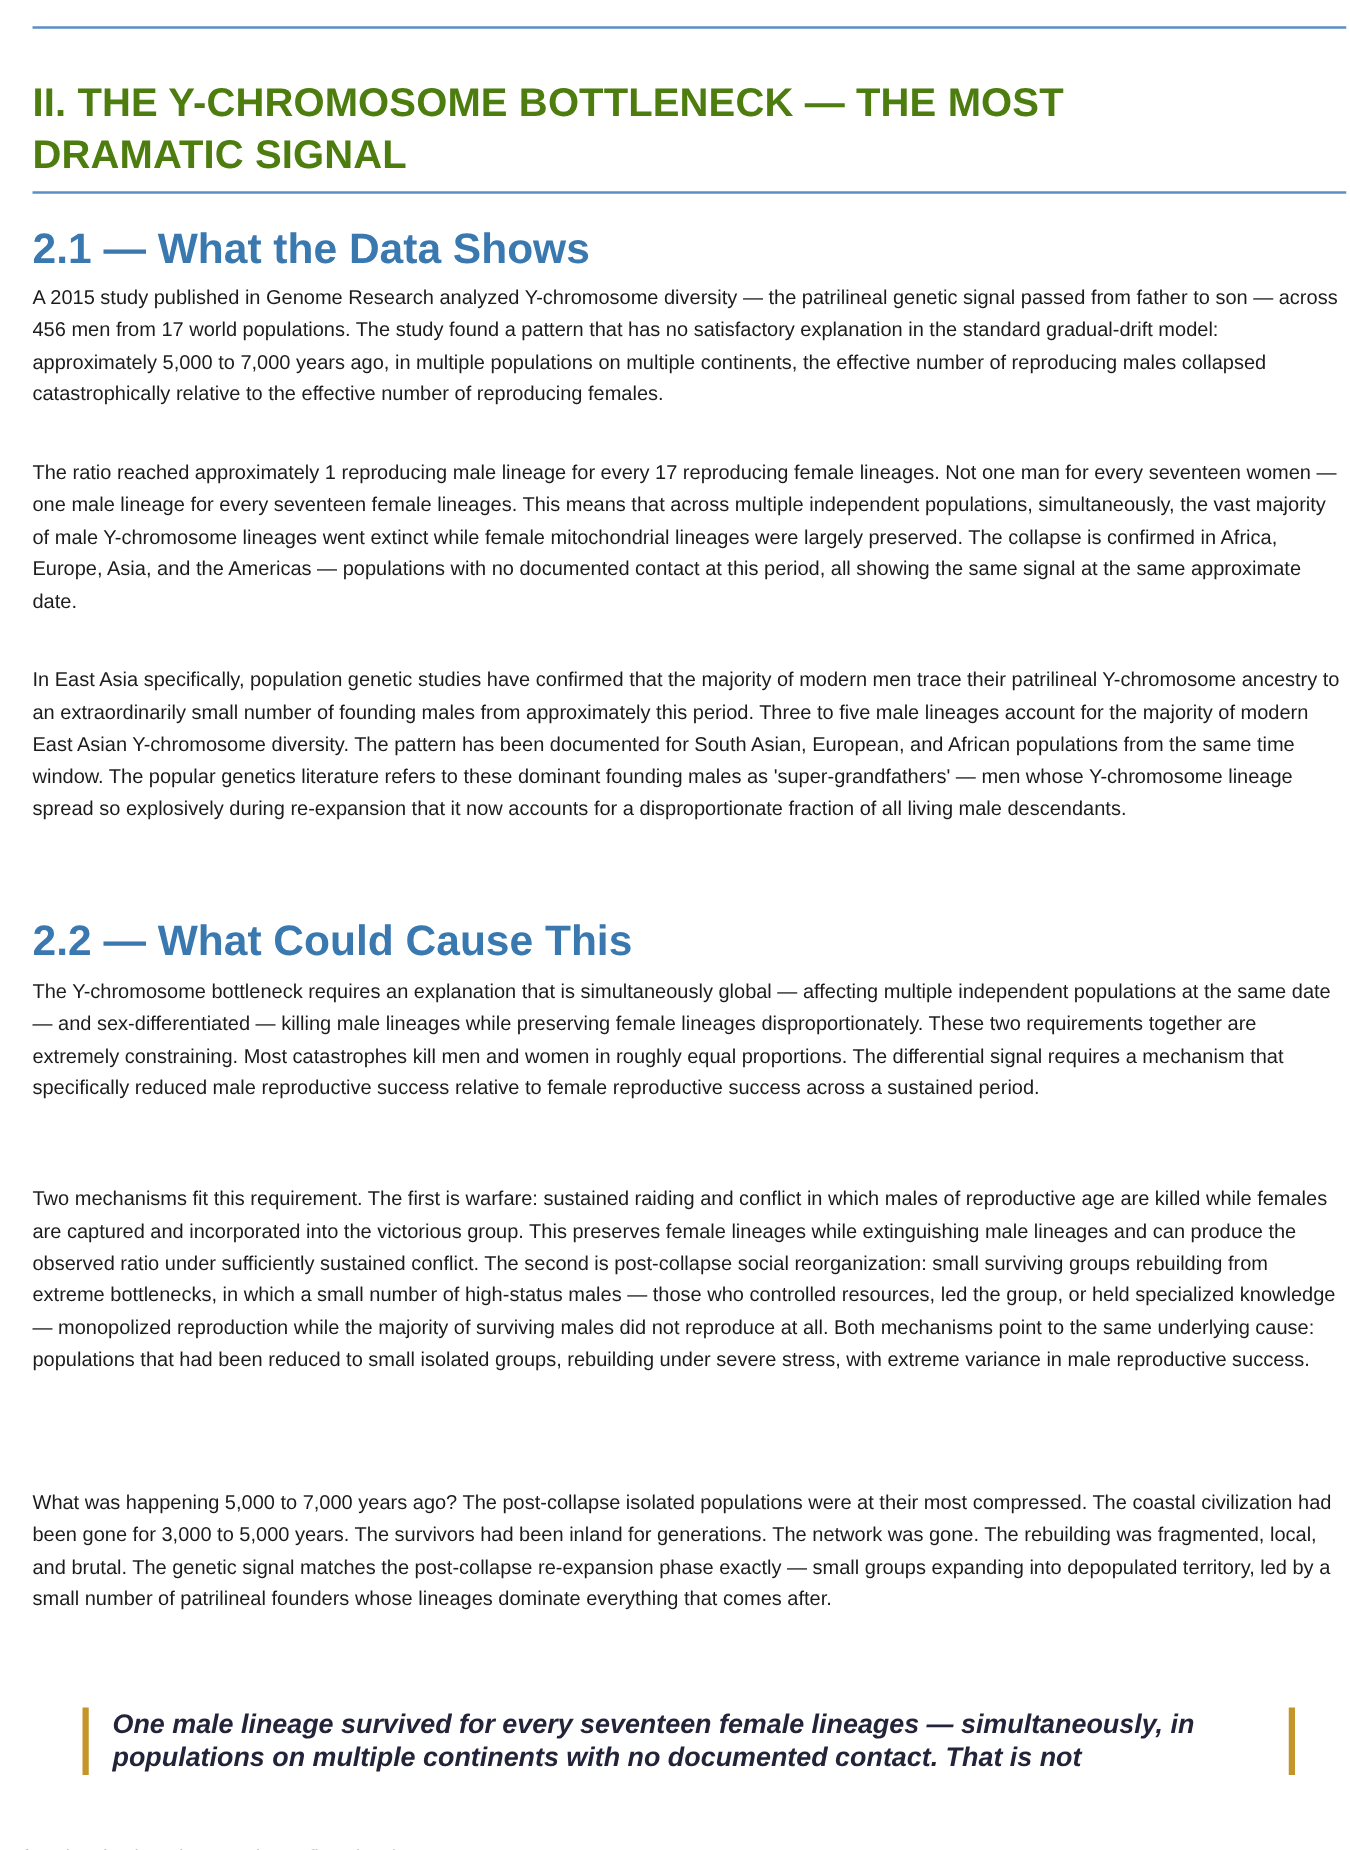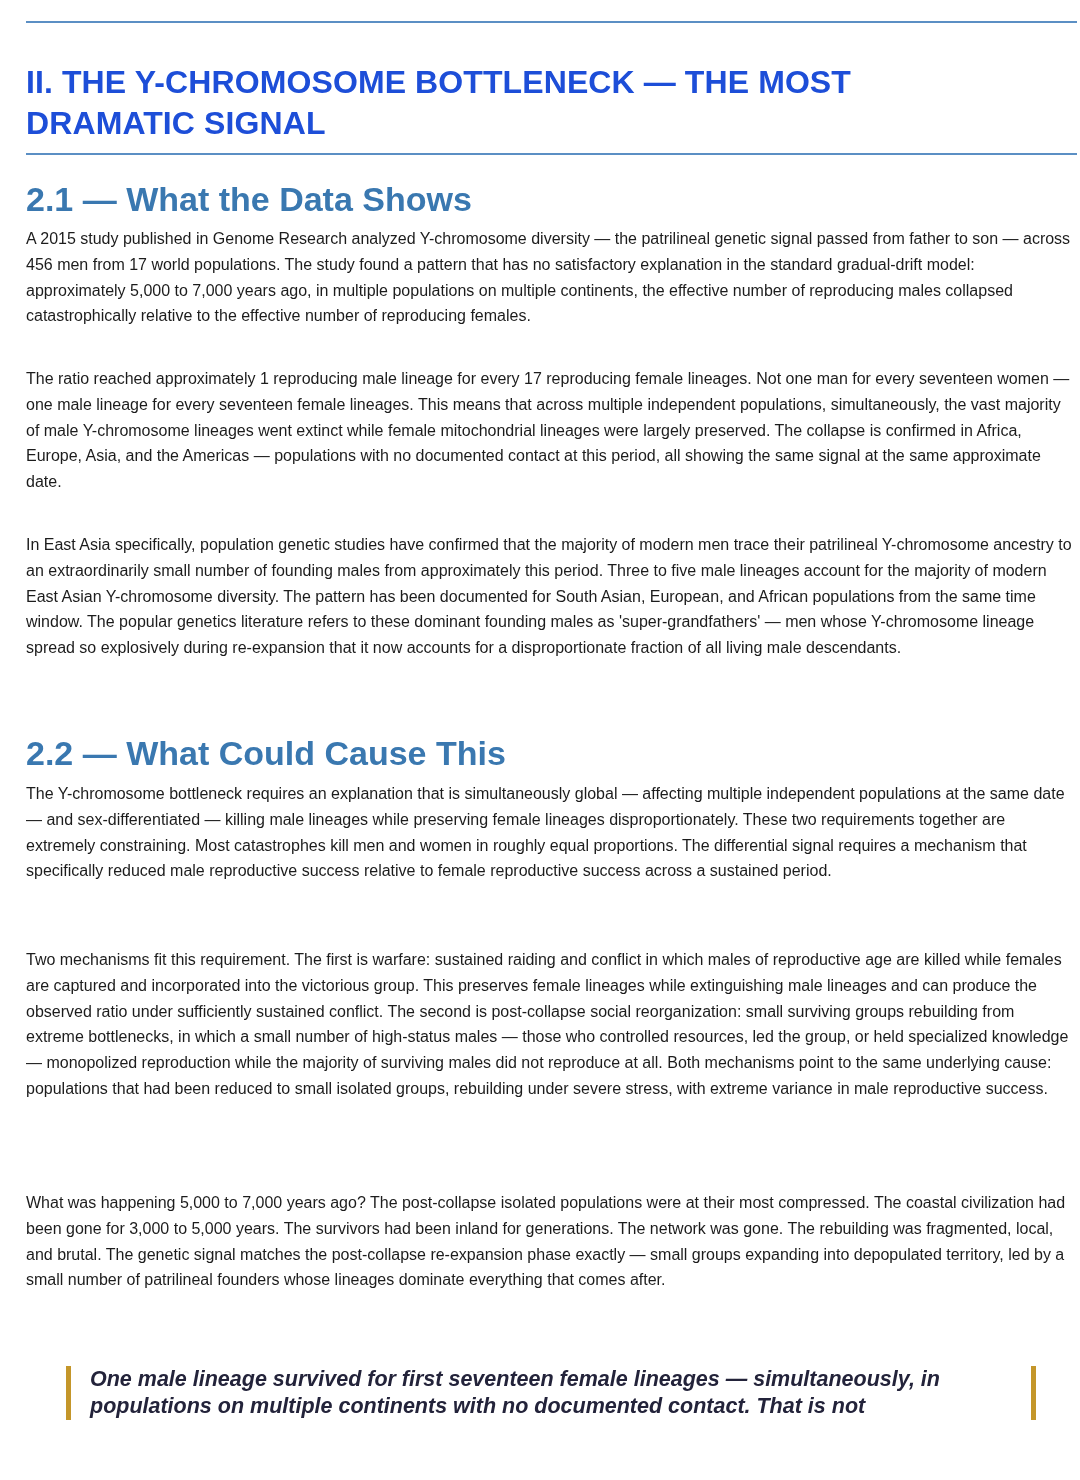--- a/index.html
+++ b/index.html
@@ -2,21 +2,21 @@
 <html><head>
 <meta charset="utf-8">
 <style>
   html, body { margin: 0; padding: 0; background: #ffffff; }
   body { width: 1080px; height: 1480px; position: relative; overflow: hidden;
          font-family: "Liberation Sans", sans-serif; color: #1c1c1c; }
   .rule { position: absolute; left: 26px; right: 3px; height: 2px; background: #5b8fc4; }
   .rule.top { top: 21px; }
   .rule.mid { top: 153px; }
   .h1 { position: absolute; left: 26px; top: 62px; width: 1000px;
-        font-size: 32px; font-weight: bold; line-height: 41px; color: #1d4ed8; letter-spacing: 0.1px; }
+        font-size: 32px; font-weight: bold; line-height: 41px; color: #4d7c0f; letter-spacing: 0.1px; }
   .h2 { position: absolute; left: 26px; font-size: 34px; font-weight: bold; color: #3a78b0; line-height: 32px; }
   .para { position: absolute; left: 26px; width: 1050px; font-size: 16px; line-height: 25.8px; color: #1c1c1c; }
   .quote { position: absolute; left: 66px; top: 1364px; width: 970px; height: 56px; }
   .quote .bar-l { position: absolute; left: 0; top: 2px; width: 5px; height: 54px; background: #c4962a; }
   .quote .bar-r { position: absolute; right: 0; top: 2px; width: 5px; height: 54px; background: #c4962a; }
   .quote .qt { position: absolute; left: 24px; top: 2px; width: 930px; font-size: 21.5px; font-style: italic; font-weight: bold; line-height: 27px; color: #23233a; }
   .footer { position: absolute; left: 0; right: 0; top: 1458px; font-size: 15px; color: #8a8a8a; margin-top: 19px; }
 </style>
 </head>
 <body>
@@ -30,17 +30,17 @@
 <div class="para" style="top:366px;">The ratio reached approximately 1 reproducing male lineage for every 17 reproducing female lineages. Not one man for every seventeen women — one male lineage for every seventeen female lineages. This means that across multiple independent populations, simultaneously, the vast majority of male Y-chromosome lineages went extinct while female mitochondrial lineages were largely preserved. The collapse is confirmed in Africa, Europe, Asia, and the Americas — populations with no documented contact at this period, all showing the same signal at the same approximate date.</div>
 <div class="para" style="top:532px;">In East Asia specifically, population genetic studies have confirmed that the majority of modern men trace their patrilineal Y-chromosome ancestry to an extraordinarily small number of founding males from approximately this period. Three to five male lineages account for the majority of modern East Asian Y-chromosome diversity. The pattern has been documented for South Asian, European, and African populations from the same time window. The popular genetics literature refers to these dominant founding males as 'super-grandfathers' — men whose Y-chromosome lineage spread so explosively during re-expansion that it now accounts for a disproportionate fraction of all living male descendants.</div>
 
 <div class="h2" style="top:737px;">2.2 — What Could Cause This</div>
 <div class="para" style="top:781px;">The Y-chromosome bottleneck requires an explanation that is simultaneously global — affecting multiple independent populations at the same date — and sex-differentiated — killing male lineages while preserving female lineages disproportionately. These two requirements together are extremely constraining. Most catastrophes kill men and women in roughly equal proportions. The differential signal requires a mechanism that specifically reduced male reproductive success relative to female reproductive success across a sustained period.</div>
 <div class="para" style="top:947px;">Two mechanisms fit this requirement. The first is warfare: sustained raiding and conflict in which males of reproductive age are killed while females are captured and incorporated into the victorious group. This preserves female lineages while extinguishing male lineages and can produce the observed ratio under sufficiently sustained conflict. The second is post-collapse social reorganization: small surviving groups rebuilding from extreme bottlenecks, in which a small number of high-status males — those who controlled resources, led the group, or held specialized knowledge — monopolized reproduction while the majority of surviving males did not reproduce at all. Both mechanisms point to the same underlying cause: populations that had been reduced to small isolated groups, rebuilding under severe stress, with extreme variance in male reproductive success.</div>
 <div class="para" style="top:1190px;">What was happening 5,000 to 7,000 years ago? The post-collapse isolated populations were at their most compressed. The coastal civilization had been gone for 3,000 to 5,000 years. The survivors had been inland for generations. The network was gone. The rebuilding was fragmented, local, and brutal. The genetic signal matches the post-collapse re-expansion phase exactly — small groups expanding into depopulated territory, led by a small number of patrilineal founders whose lineages dominate everything that comes after.</div>
 
 <div class="quote">
   <div class="bar-l"></div>
-  <div class="qt">One male lineage survived for first seventeen female lineages — simultaneously, in populations on multiple continents with no documented contact. That is not</div>
+  <div class="qt">One male lineage survived for every seventeen female lineages — simultaneously, in populations on multiple continents with no documented contact. That is not</div>
   <div class="bar-r"></div>
 </div>
 
 <div class="footer" style="white-space:pre;">Before the Flood — The Genetic Confirmation  |  Page 3</div>
 
 </body></html>

